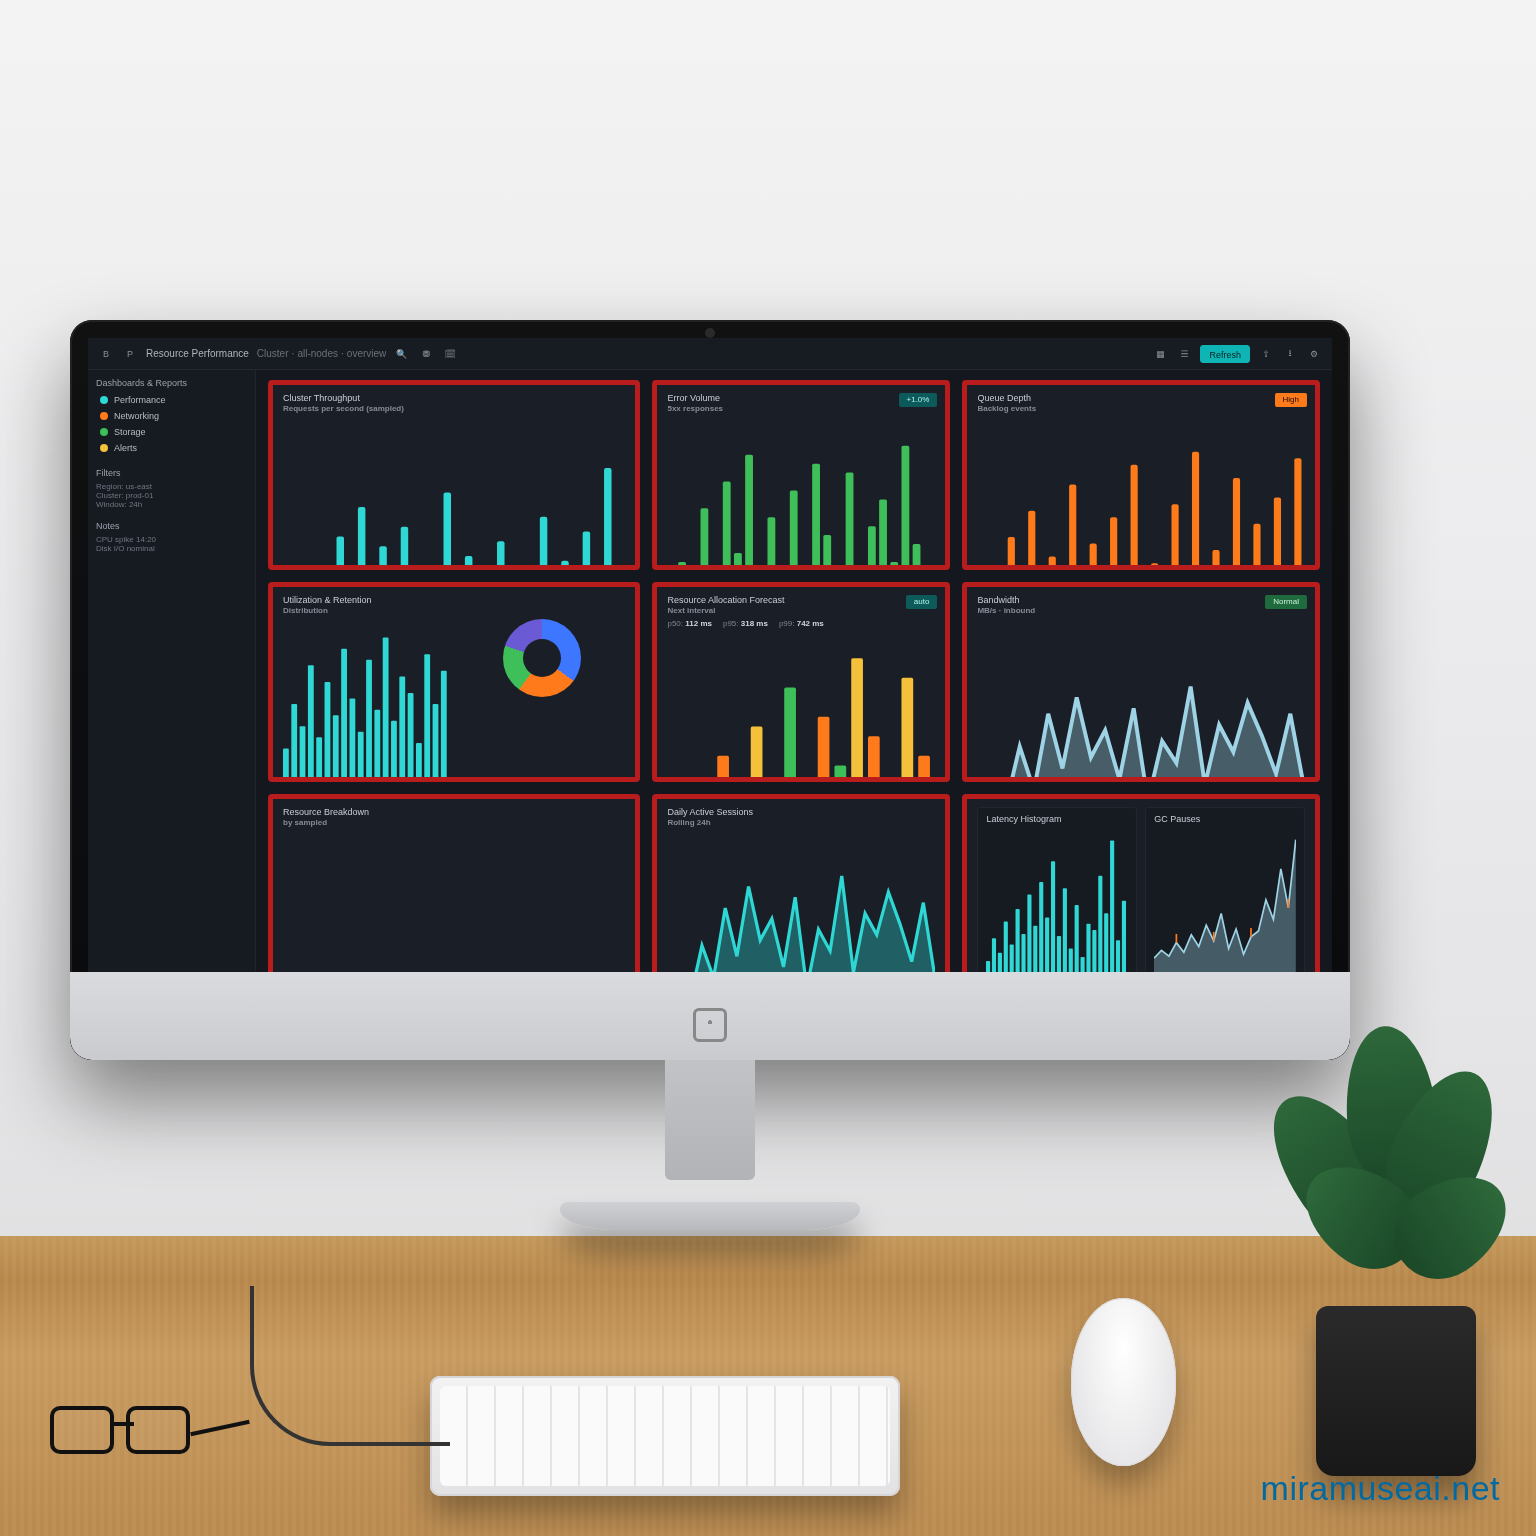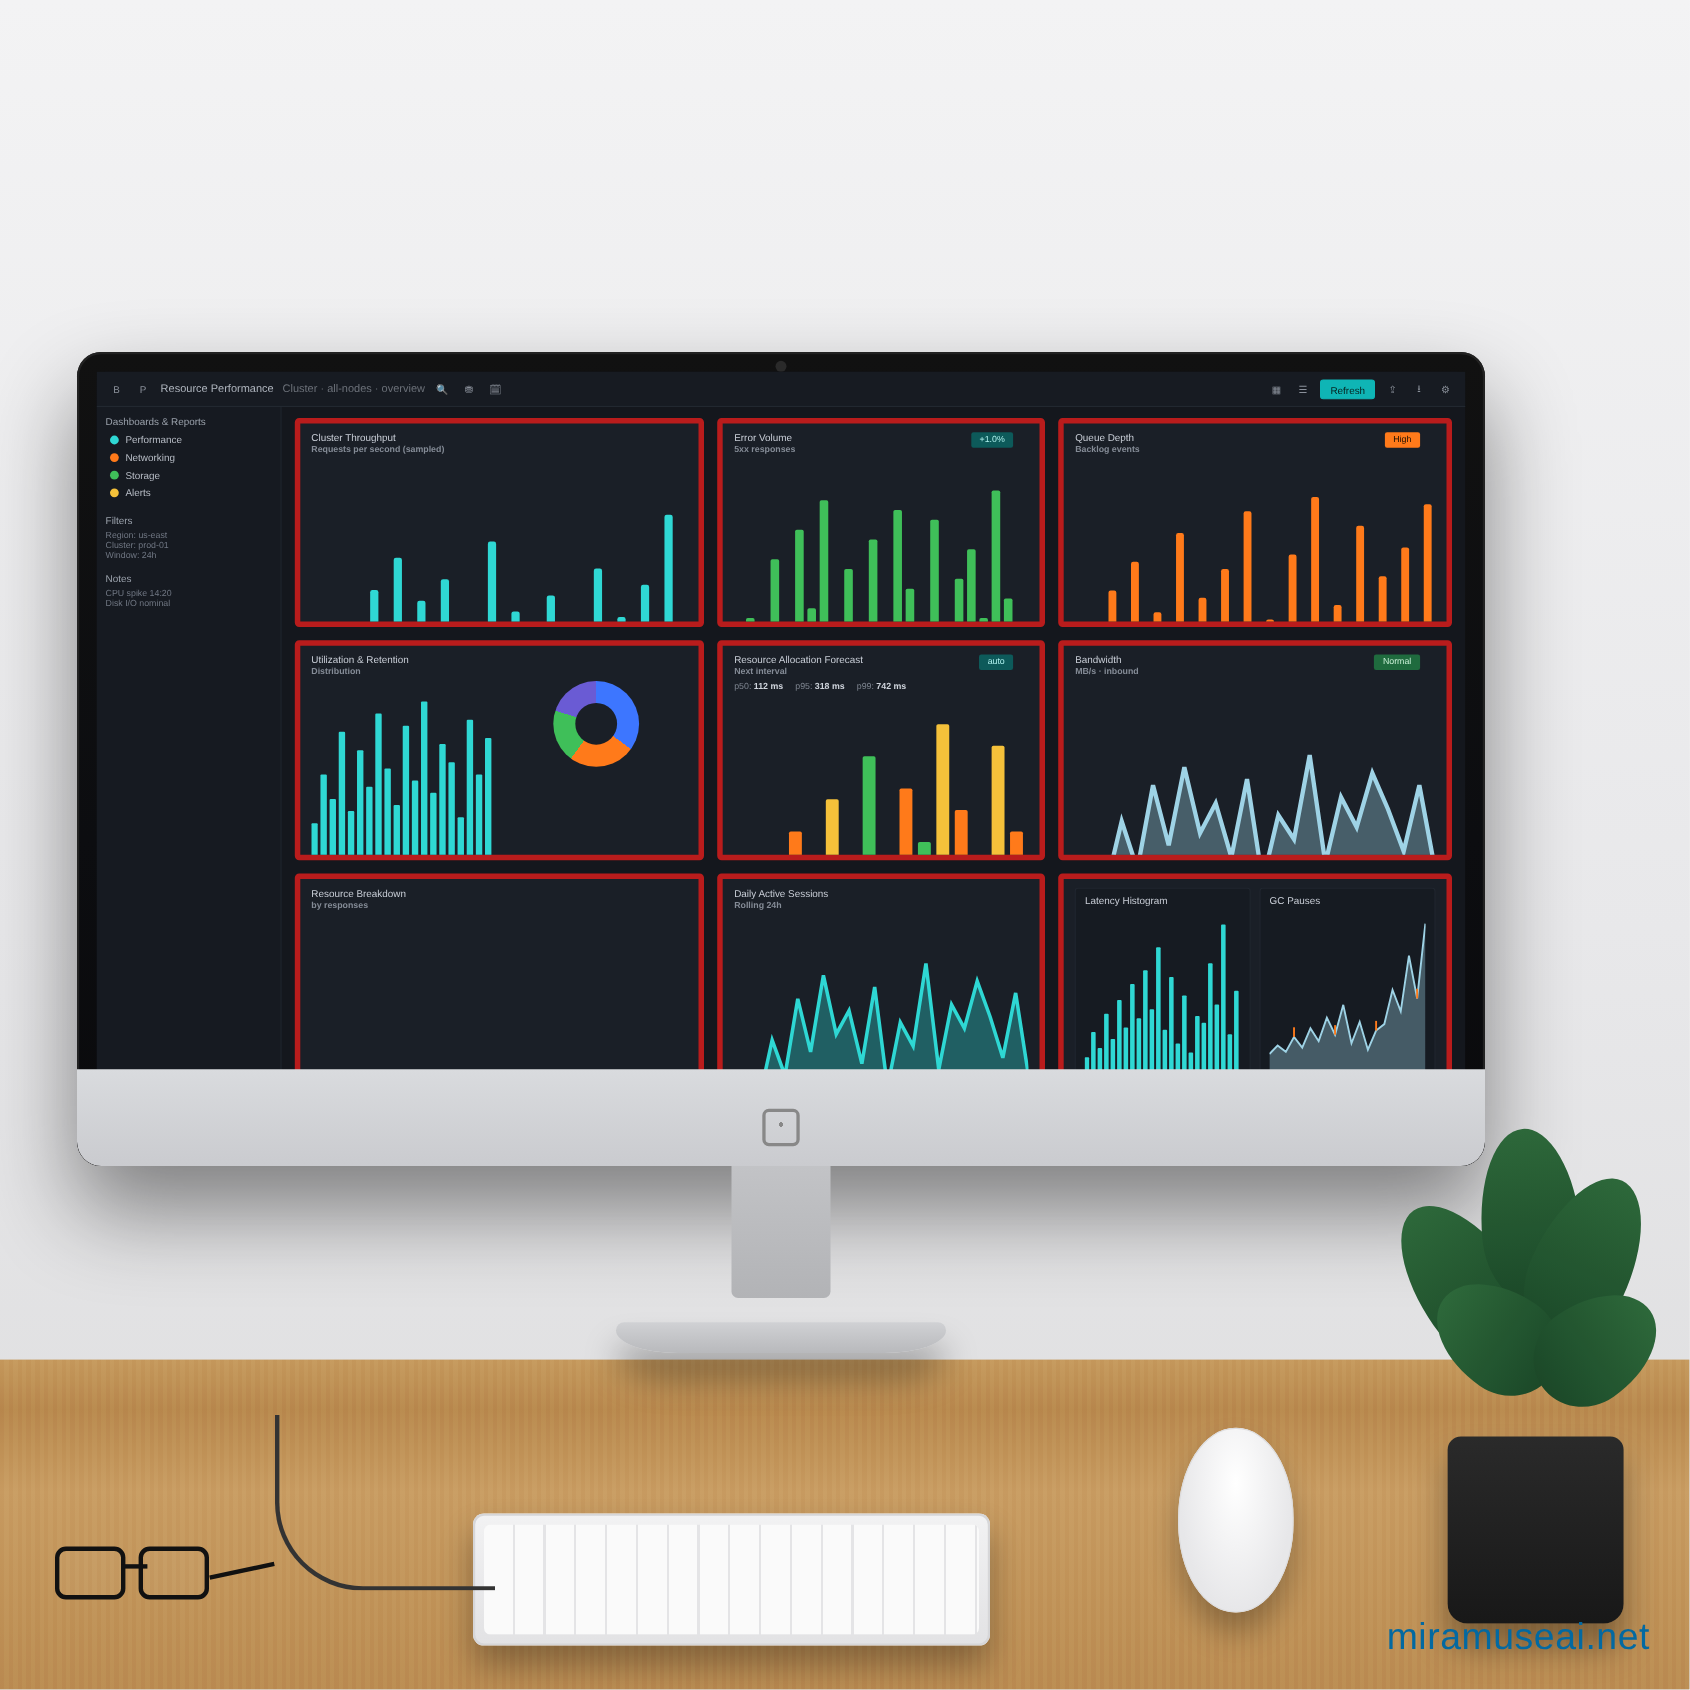--- a/index.html
+++ b/index.html
@@ -88,21 +88,21 @@
   .sb-dot{width:8px;height:8px;border-radius:50%;}
   .sb-sub{font-size:8px;color:#6f7682;}
   .sb-block{display:flex;flex-direction:column;gap:4px;}
 
   .grid{flex:1; padding:10px 12px 30px; display:grid; grid-template-columns:1.25fr 1fr 1.2fr; grid-template-rows:190px 200px 200px; gap:12px; overflow:hidden; position:relative;}
   .card{background:#1a1f27; border:5px solid #b91c1c; border-radius:4px; padding:8px 10px 6px; display:flex; flex-direction:column; position:relative; overflow:hidden;}
   .card h4{font-size:9px; font-weight:500; color:#c8cdd6; line-height:1.15;}
   .card h5{font-size:8px;color:#848b96;margin-top:1px;}
   .chartbox{flex:1; position:relative; margin-top:6px;}
   .legend{display:flex;gap:11px;font-size:8px;color:#7e8590;margin-top:4px;flex-wrap:wrap;}
-  .badge{position:absolute;top:8px;right:24px;height:14px;line-height:14px;padding:0 8px;border-radius:2px;font-size:8px;}
+  .badge{position:absolute;top:8px;right:8px;height:14px;line-height:14px;padding:0 8px;border-radius:2px;font-size:8px;}
   .badge.orange{background:#ff7a1a;color:#1b0d00;}
   .badge.green{background:#1f6b3e;color:#c8f0d6;}
   .badge.teal{background:#0d5a5a;color:#aef1ee;}
 
   .rowcard{display:grid;grid-template-columns:1fr 1fr;gap:10px;}
   .mini{display:flex;flex-direction:column;}
   .donut{width:78px;height:78px;border-radius:50%;position:relative;margin:4px auto;}
   .donut::after{content:"";position:absolute;inset:20px;border-radius:50%;background:#1a1f27;}
   .donut .lbl{position:absolute;inset:0;display:flex;align-items:center;justify-content:center;font-size:8px;color:#aeb4bd;text-align:center;line-height:1.1;}
   .pie{width:100px;height:100px;border-radius:50%;margin:6px auto;}
@@ -384,21 +384,21 @@
            <span class="badge green">Normal</span>
            <div class="chartbox">
                   <svg viewBox="0 0 100 100" preserveAspectRatio="none">
     <polyline points="0,60 4.3478260869565215,50 8.695652173913043,56.666666666666664 13.043478260869565,38.33333333333333 17.391304347826086,51.666666666666664 21.73913043478261,28.33333333333333 26.08695652173913,44.99999999999999 30.434782608695656,23.33333333333333 34.78260869565217,41.666666666666664 39.130434782608695,33.33333333333334 43.47826086956522,48.33333333333333 47.82608695652174,26.66666666666667 52.17391304347826,55 56.52173913043478,36.66666666666667 60.86956521739131,43.333333333333336 65.21739130434783,20 69.56521739130434,50 73.91304347826086,31.66666666666667 78.26086956521739,40 82.6086956521739,25 86.95652173913044,35 91.30434782608695,46.666666666666664 95.65217391304348,28.33333333333333 100,51.666666666666664" fill="none" stroke="#9fd3e6" stroke-width="1.2"></polyline>
     <polygon points="0,100 0,60 4.3478260869565215,50 8.695652173913043,56.666666666666664 13.043478260869565,38.33333333333333 17.391304347826086,51.666666666666664 21.73913043478261,28.33333333333333 26.08695652173913,44.99999999999999 30.434782608695656,23.33333333333333 34.78260869565217,41.666666666666664 39.130434782608695,33.33333333333334 43.47826086956522,48.33333333333333 47.82608695652174,26.66666666666667 52.17391304347826,55 56.52173913043478,36.66666666666667 60.86956521739131,43.333333333333336 65.21739130434783,20 69.56521739130434,50 73.91304347826086,31.66666666666667 78.26086956521739,40 82.6086956521739,25 86.95652173913044,35 91.30434782608695,46.666666666666664 95.65217391304348,28.33333333333333 100,51.666666666666664 100,100" fill="#9fd3e6" opacity="0.35"></polygon>
                   </svg>
                 </div>
            </div>
               <div class="card">
                 <h4>Resource Breakdown</h4>
-      <h5>by responses</h5>
+      <h5>by sampled</h5>
               </div>
               <div class="card">
                 <h4>Daily Active Sessions</h4>
            <h5>Rolling 24h</h5>
 
            <div class="chartbox">
                   <svg viewBox="0 0 100 100" preserveAspectRatio="none">
     <polyline points="0,70 4.3478260869565215,56 8.695652173913043,62 13.043478260869565,42.00000000000001 17.391304347826086,54 21.73913043478261,28 26.08695652173913,46 30.434782608695656,20 34.78260869565217,40 39.130434782608695,32 43.47826086956522,50 47.82608695652174,24 52.17391304347826,58 56.52173913043478,36 60.86956521739131,43.99999999999999 65.21739130434783,16 69.56521739130434,52 73.91304347826086,30 78.26086956521739,38 82.6086956521739,22 86.95652173913044,34 91.30434782608695,48 95.65217391304348,26 100,54" fill="none" stroke="#2fd8d4" stroke-width="1.2"></polyline>
     <polygon points="0,100 0,70 4.3478260869565215,56 8.695652173913043,62 13.043478260869565,42.00000000000001 17.391304347826086,54 21.73913043478261,28 26.08695652173913,46 30.434782608695656,20 34.78260869565217,40 39.130434782608695,32 43.47826086956522,50 47.82608695652174,24 52.17391304347826,58 56.52173913043478,36 60.86956521739131,43.99999999999999 65.21739130434783,16 69.56521739130434,52 73.91304347826086,30 78.26086956521739,38 82.6086956521739,22 86.95652173913044,34 91.30434782608695,48 95.65217391304348,26 100,54 100,100" fill="#2fd8d4" opacity="0.35"></polygon>
                   </svg>

